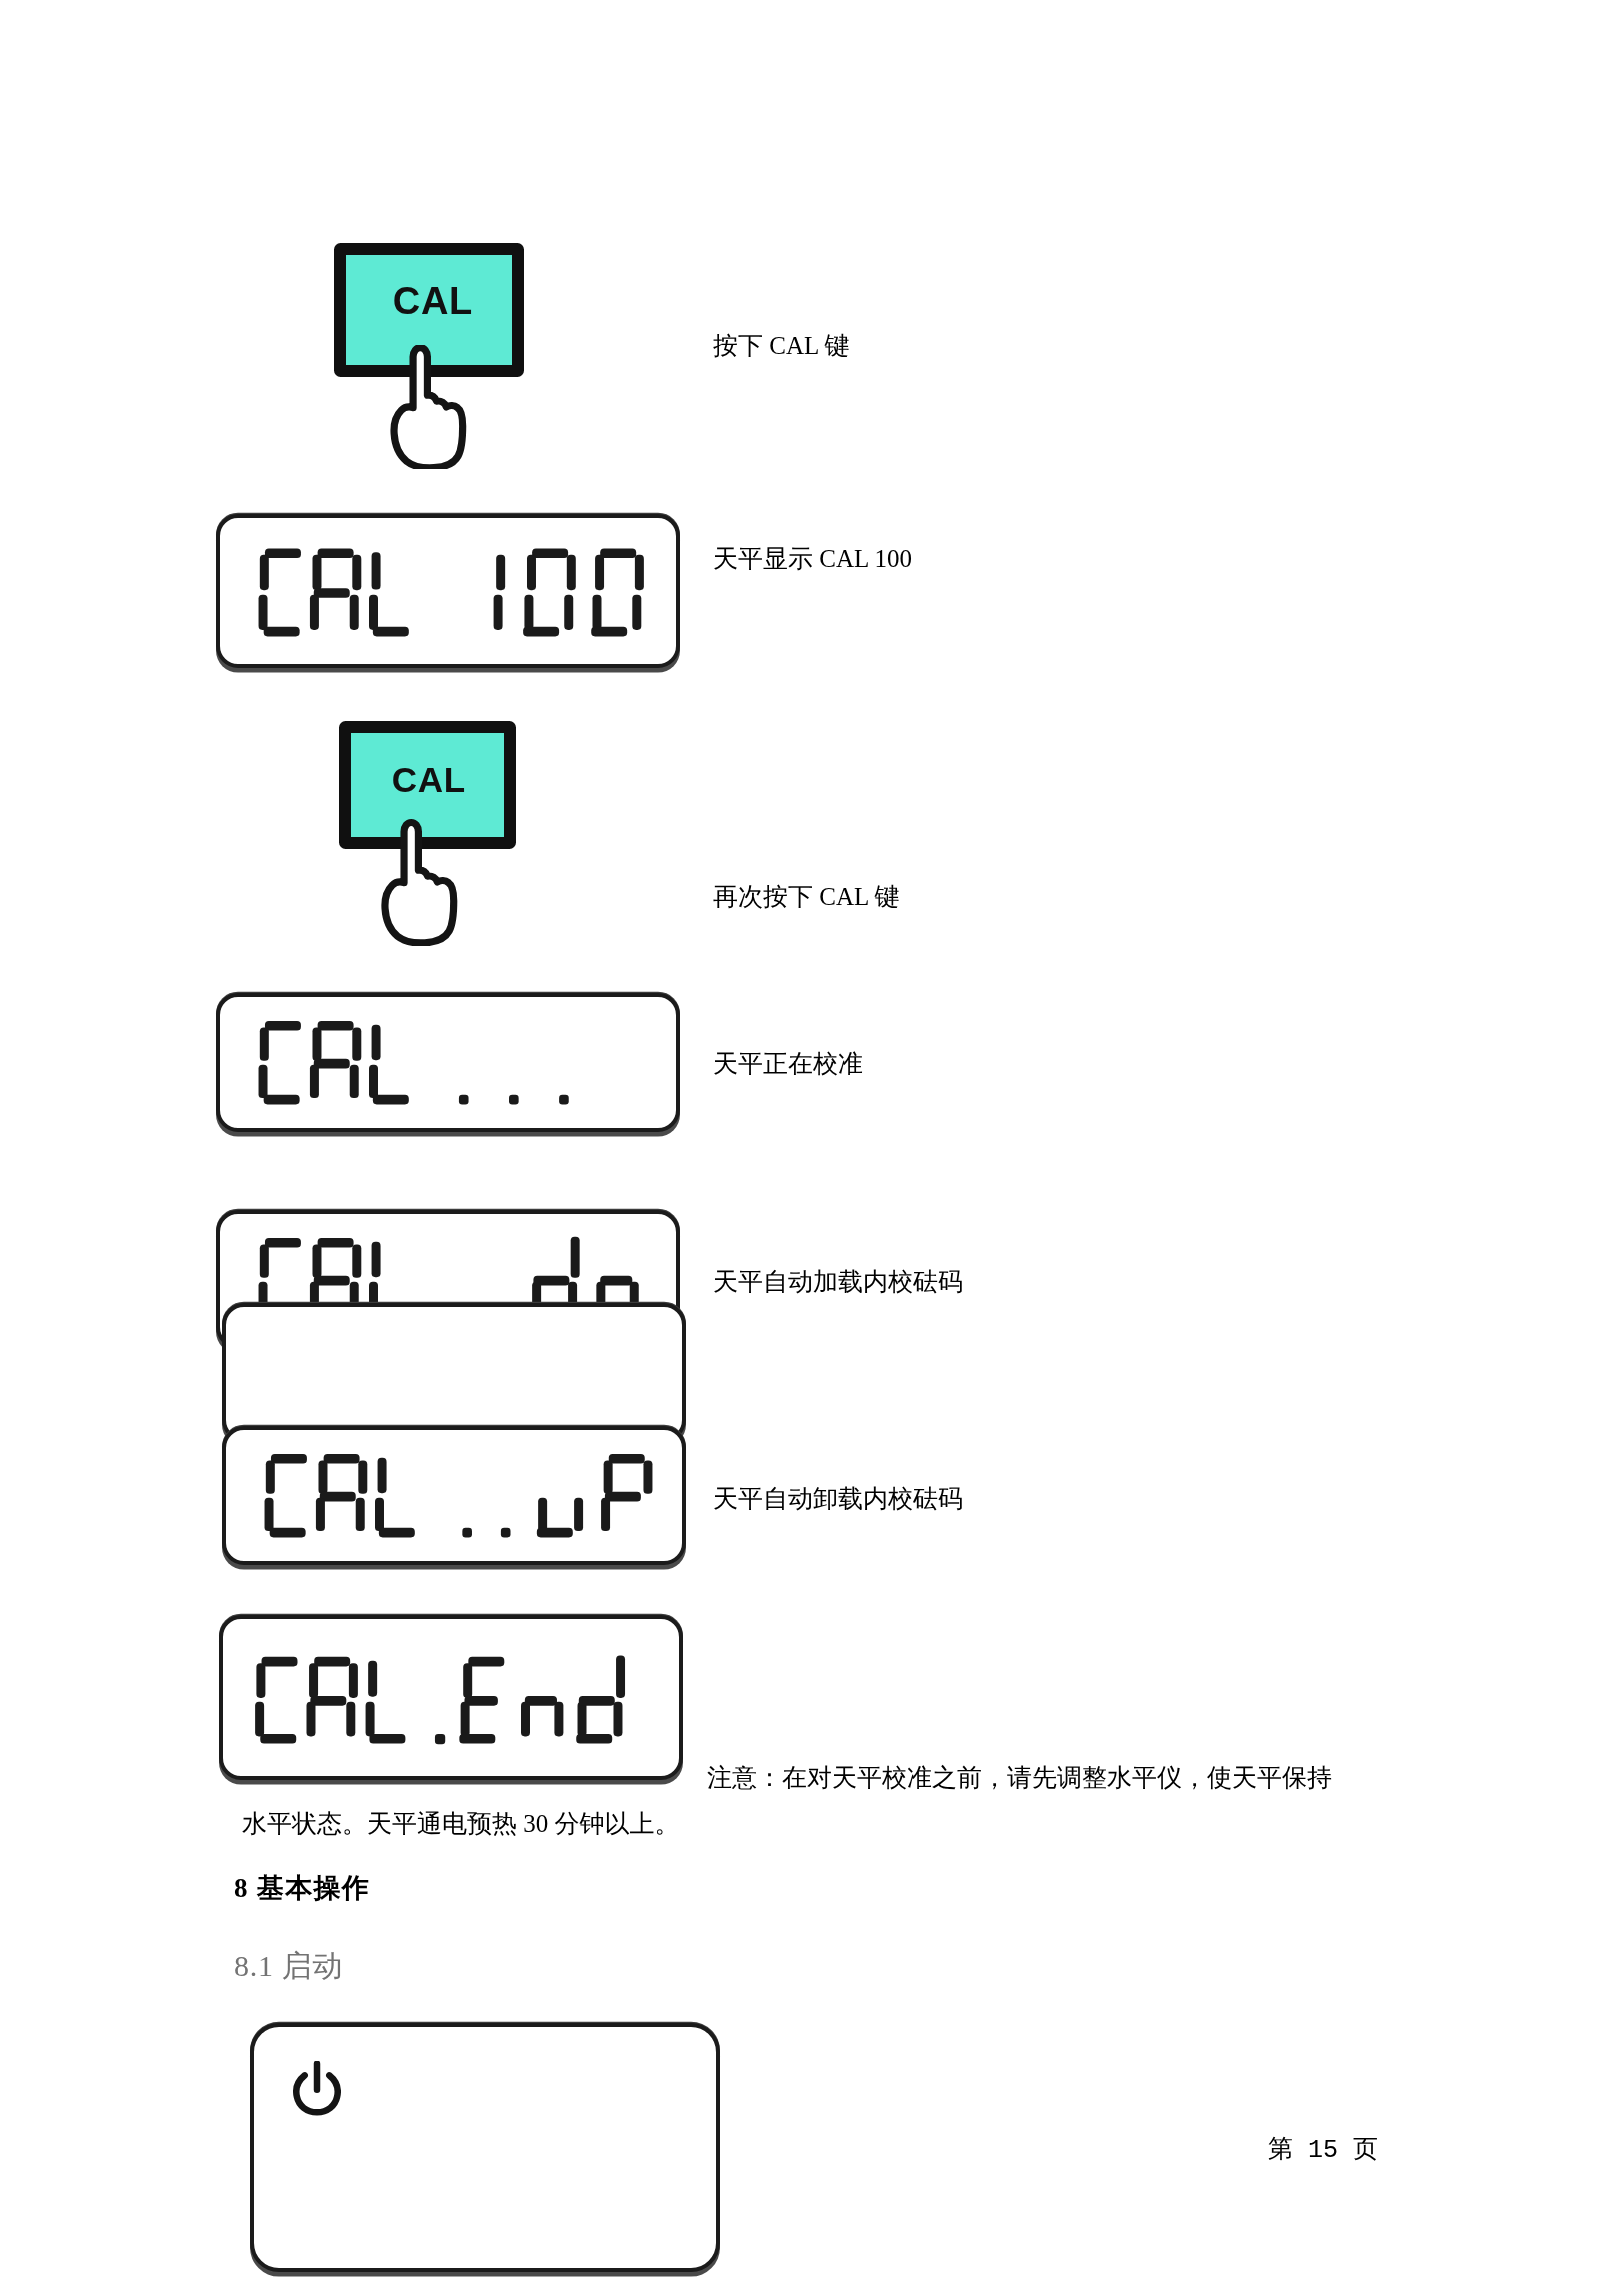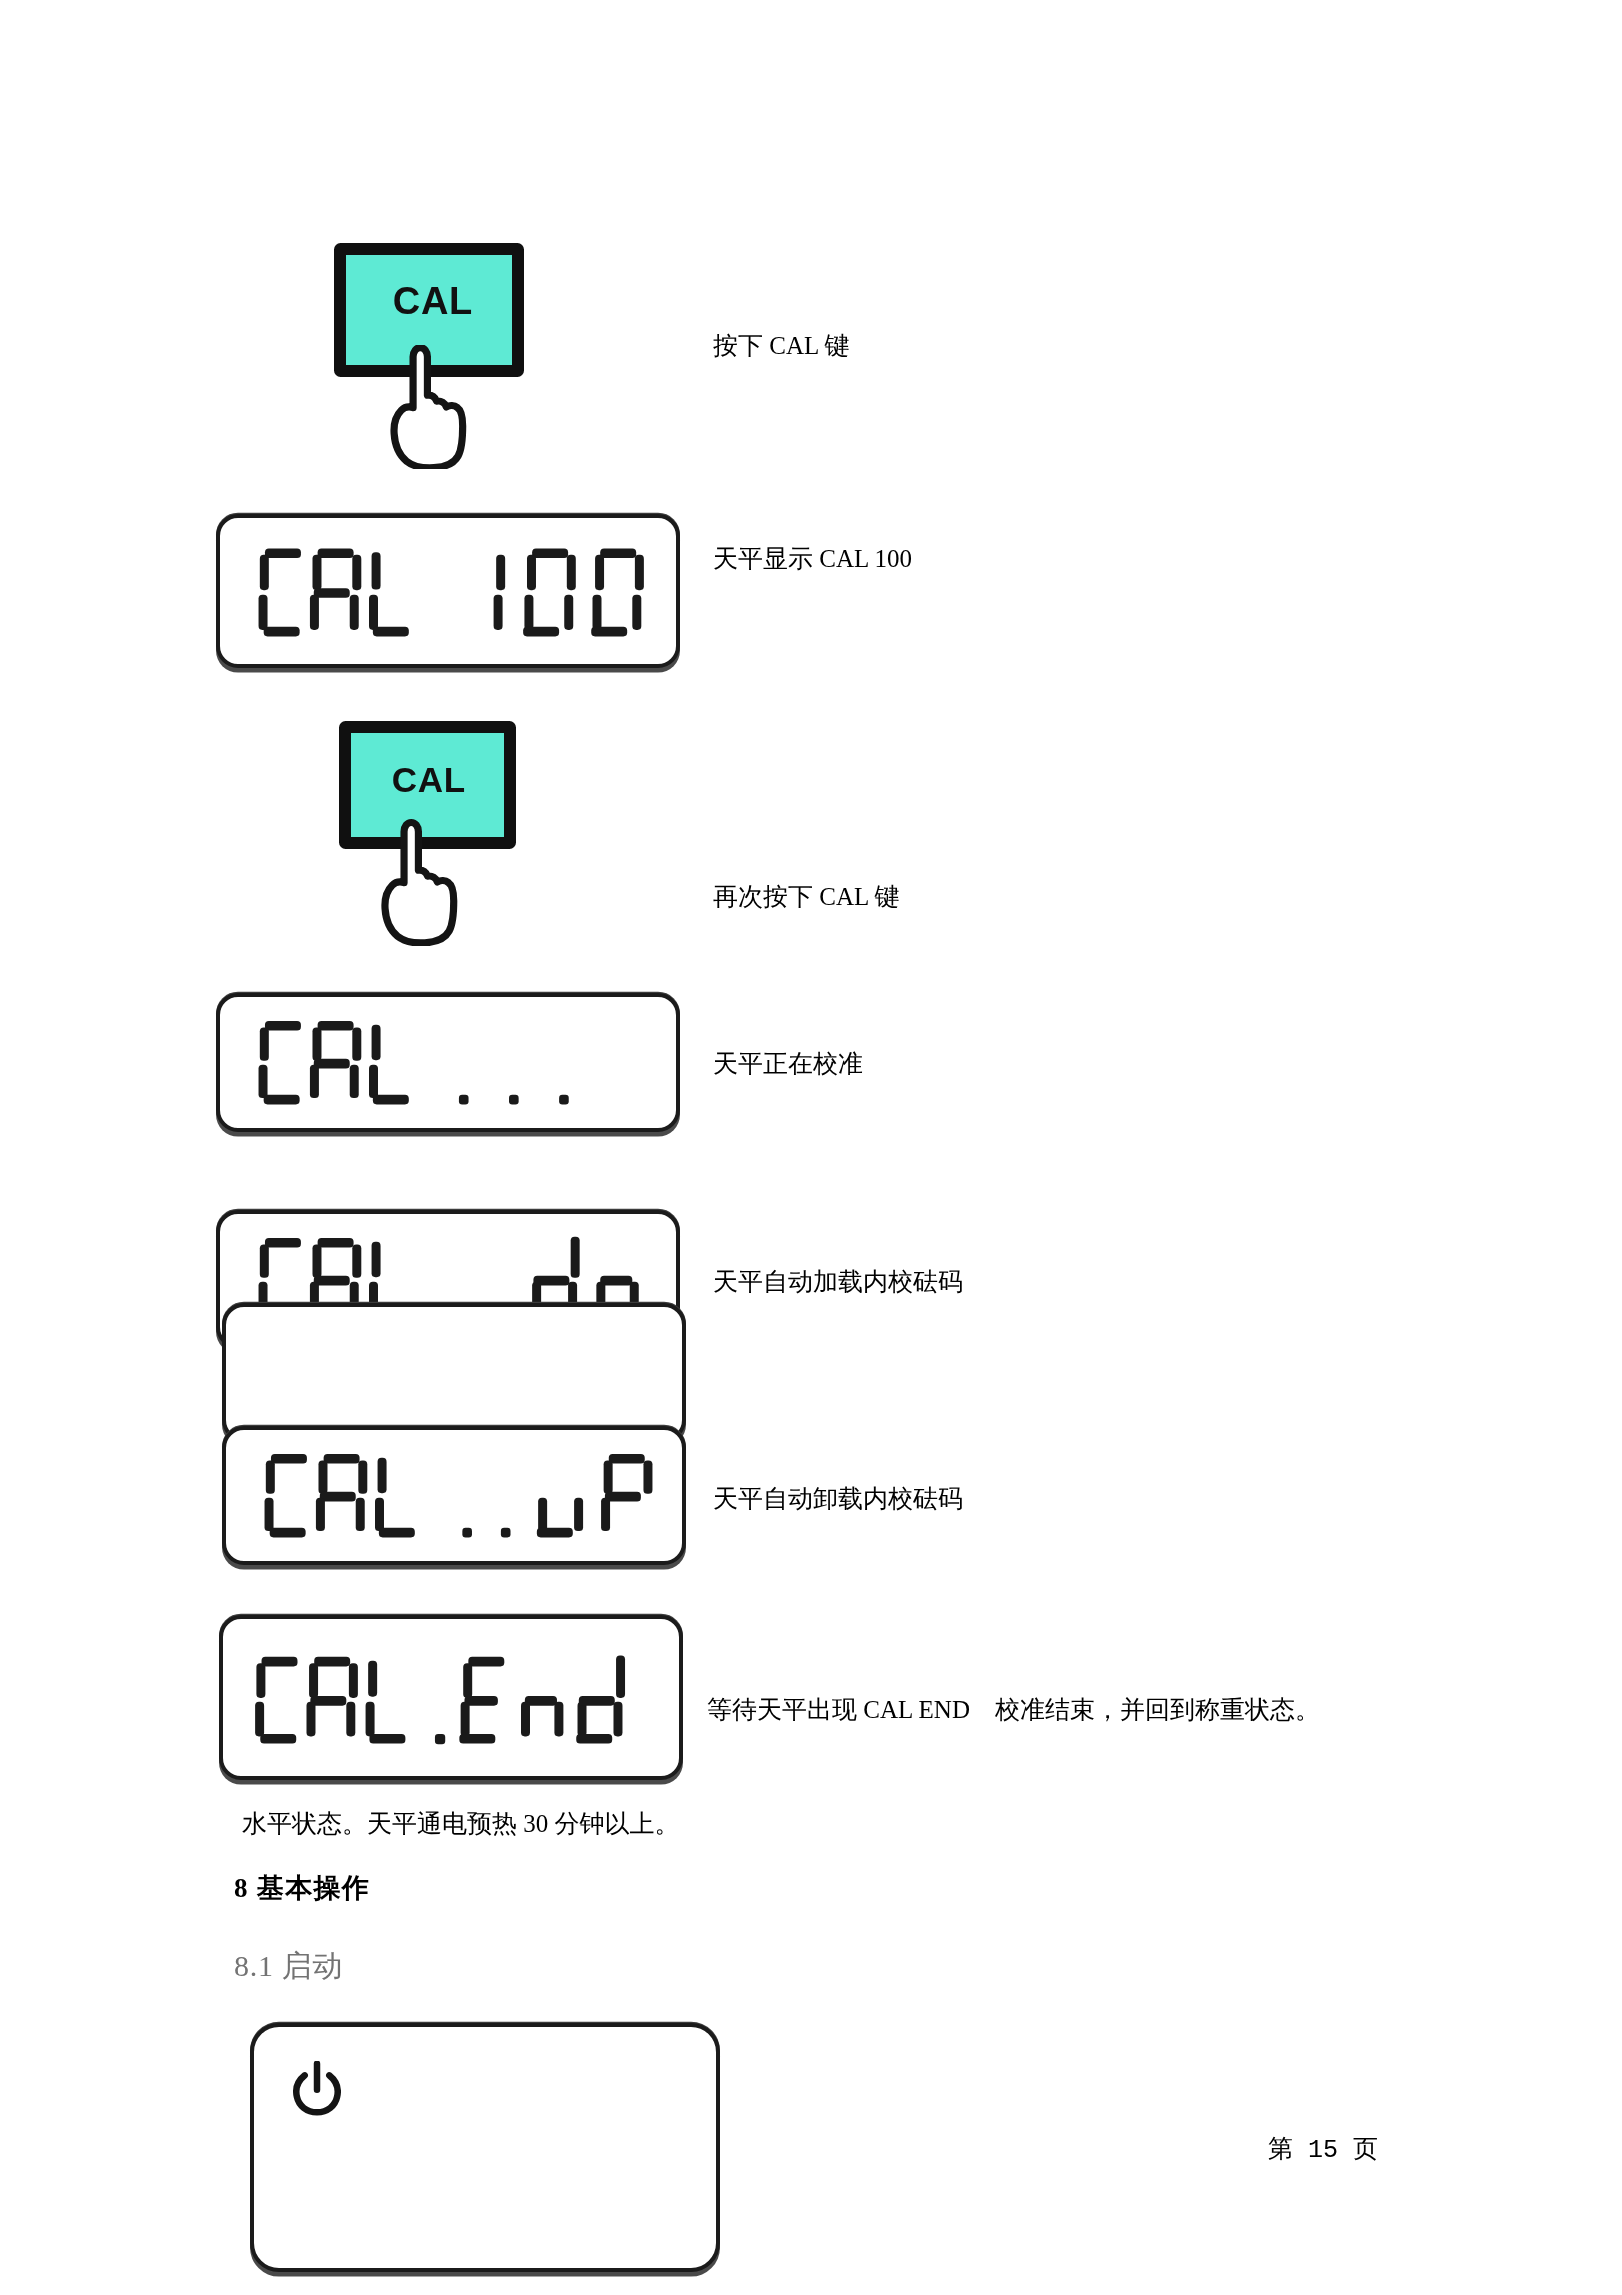--- a/index.html
+++ b/index.html
@@ -326,22 +326,22 @@
         <rect x="516" y="132" width="14" height="54" rx="6"></rect>
 
         <rect x="612" y="60" width="14" height="66" rx="6"></rect>
         <rect x="552" y="132" width="14" height="54" rx="6"></rect>
         <rect x="608" y="132" width="14" height="54" rx="6"></rect>
         <rect x="554" y="123" width="56" height="15" rx="6"></rect>
         <rect x="550" y="182" width="56" height="15" rx="6"></rect>
       </g>
     </svg>
   </div>
-  <div class="cap" style="left:707px; top:1691px;">等待天平出现 CAL END　校准结束，并回到称重状态。</div>
-
+
+  <div class="para" style="left:707px; top:1756px; width:850px;">注意：在对天平校准之前，请先调整水平仪，使天平保持</div>
   <div class="para" style="left:242px; top:1802px; width:1178px;">水平状态。天平通电预热 30 分钟以上。</div>
 
   <div class="h1" style="left:234px; top:1870px;">8 基本操作</div>
   <div class="h2" style="left:234px; top:1946px;">8.1 启动</div>
 
   <div class="lcd" style="left:250px; top:2023px; width:470px; height:249px; border-radius:29px; align-items:flex-start;">
     <span style="display:inline-block; margin:34px 0 0 39px;">
       <svg width="48" height="56" viewBox="0 0 74 86" xmlns="http://www.w3.org/2000/svg">
         <path d="M18 22 C8 30 3 42 6 55 C9 69 21 79 37 79 C53 79 65 69 68 55
                  C71 42 66 30 56 22" fill="none" stroke="#141414" stroke-width="10" stroke-linecap="round"></path>

